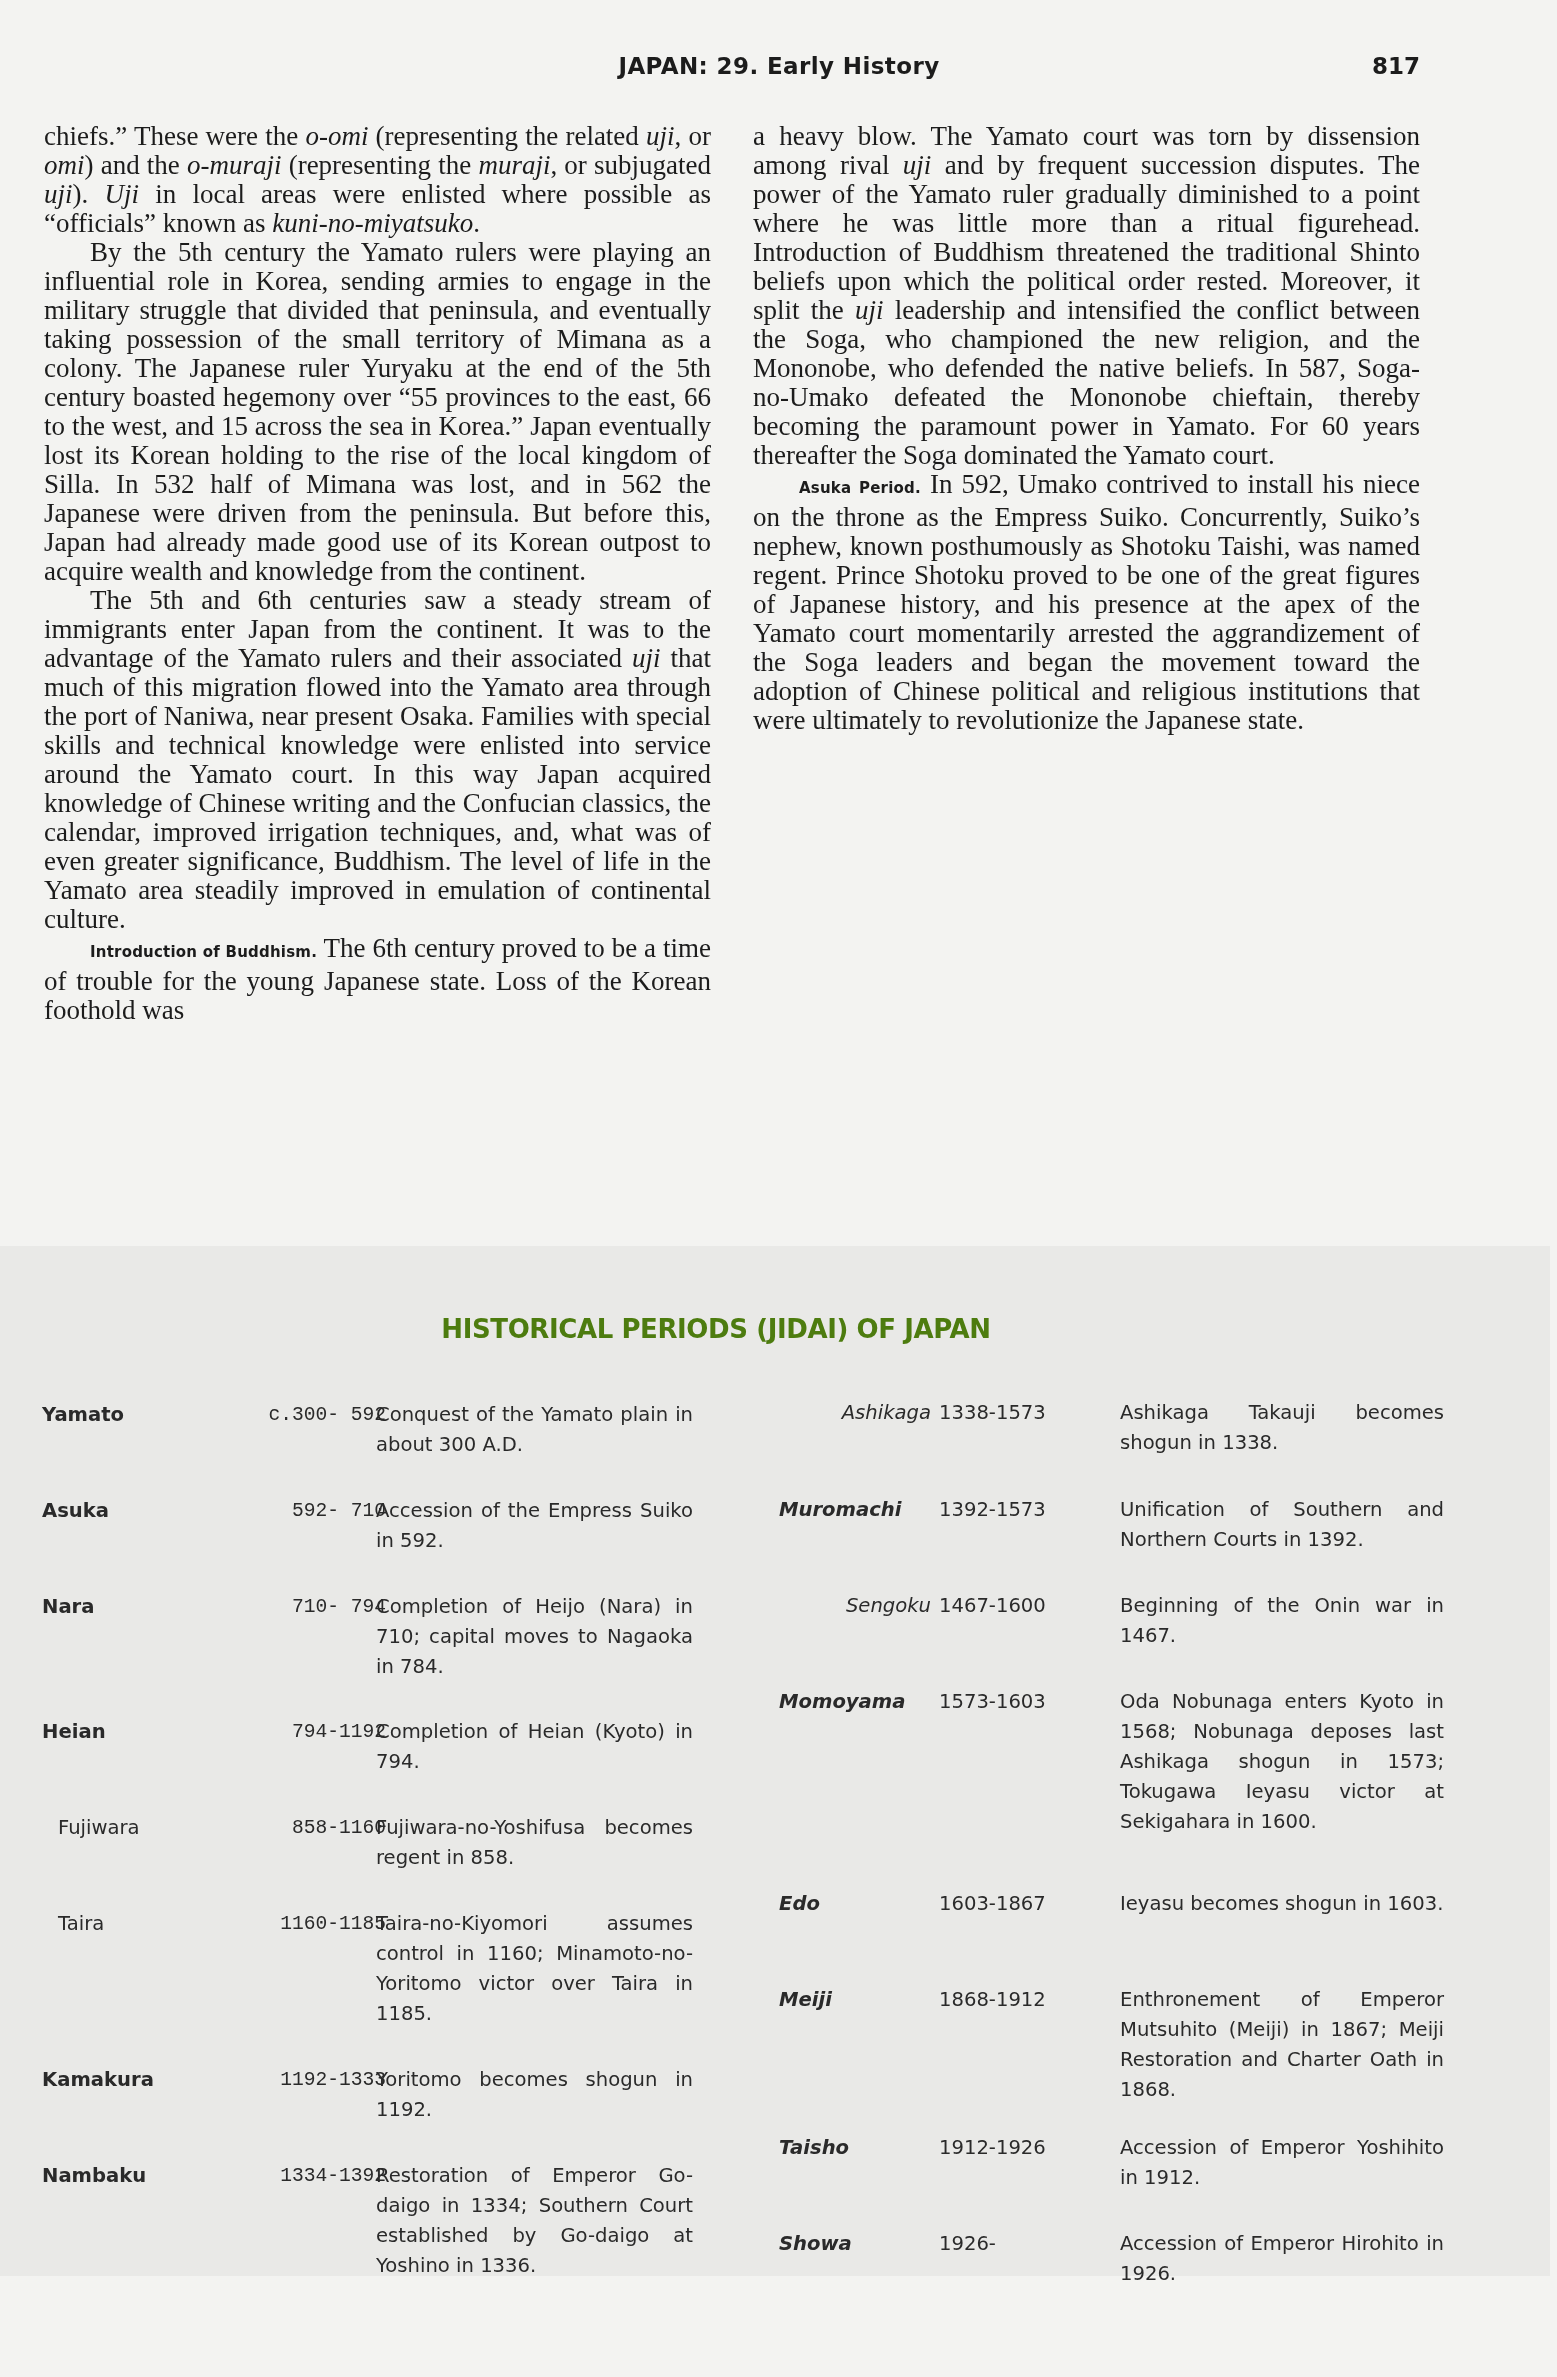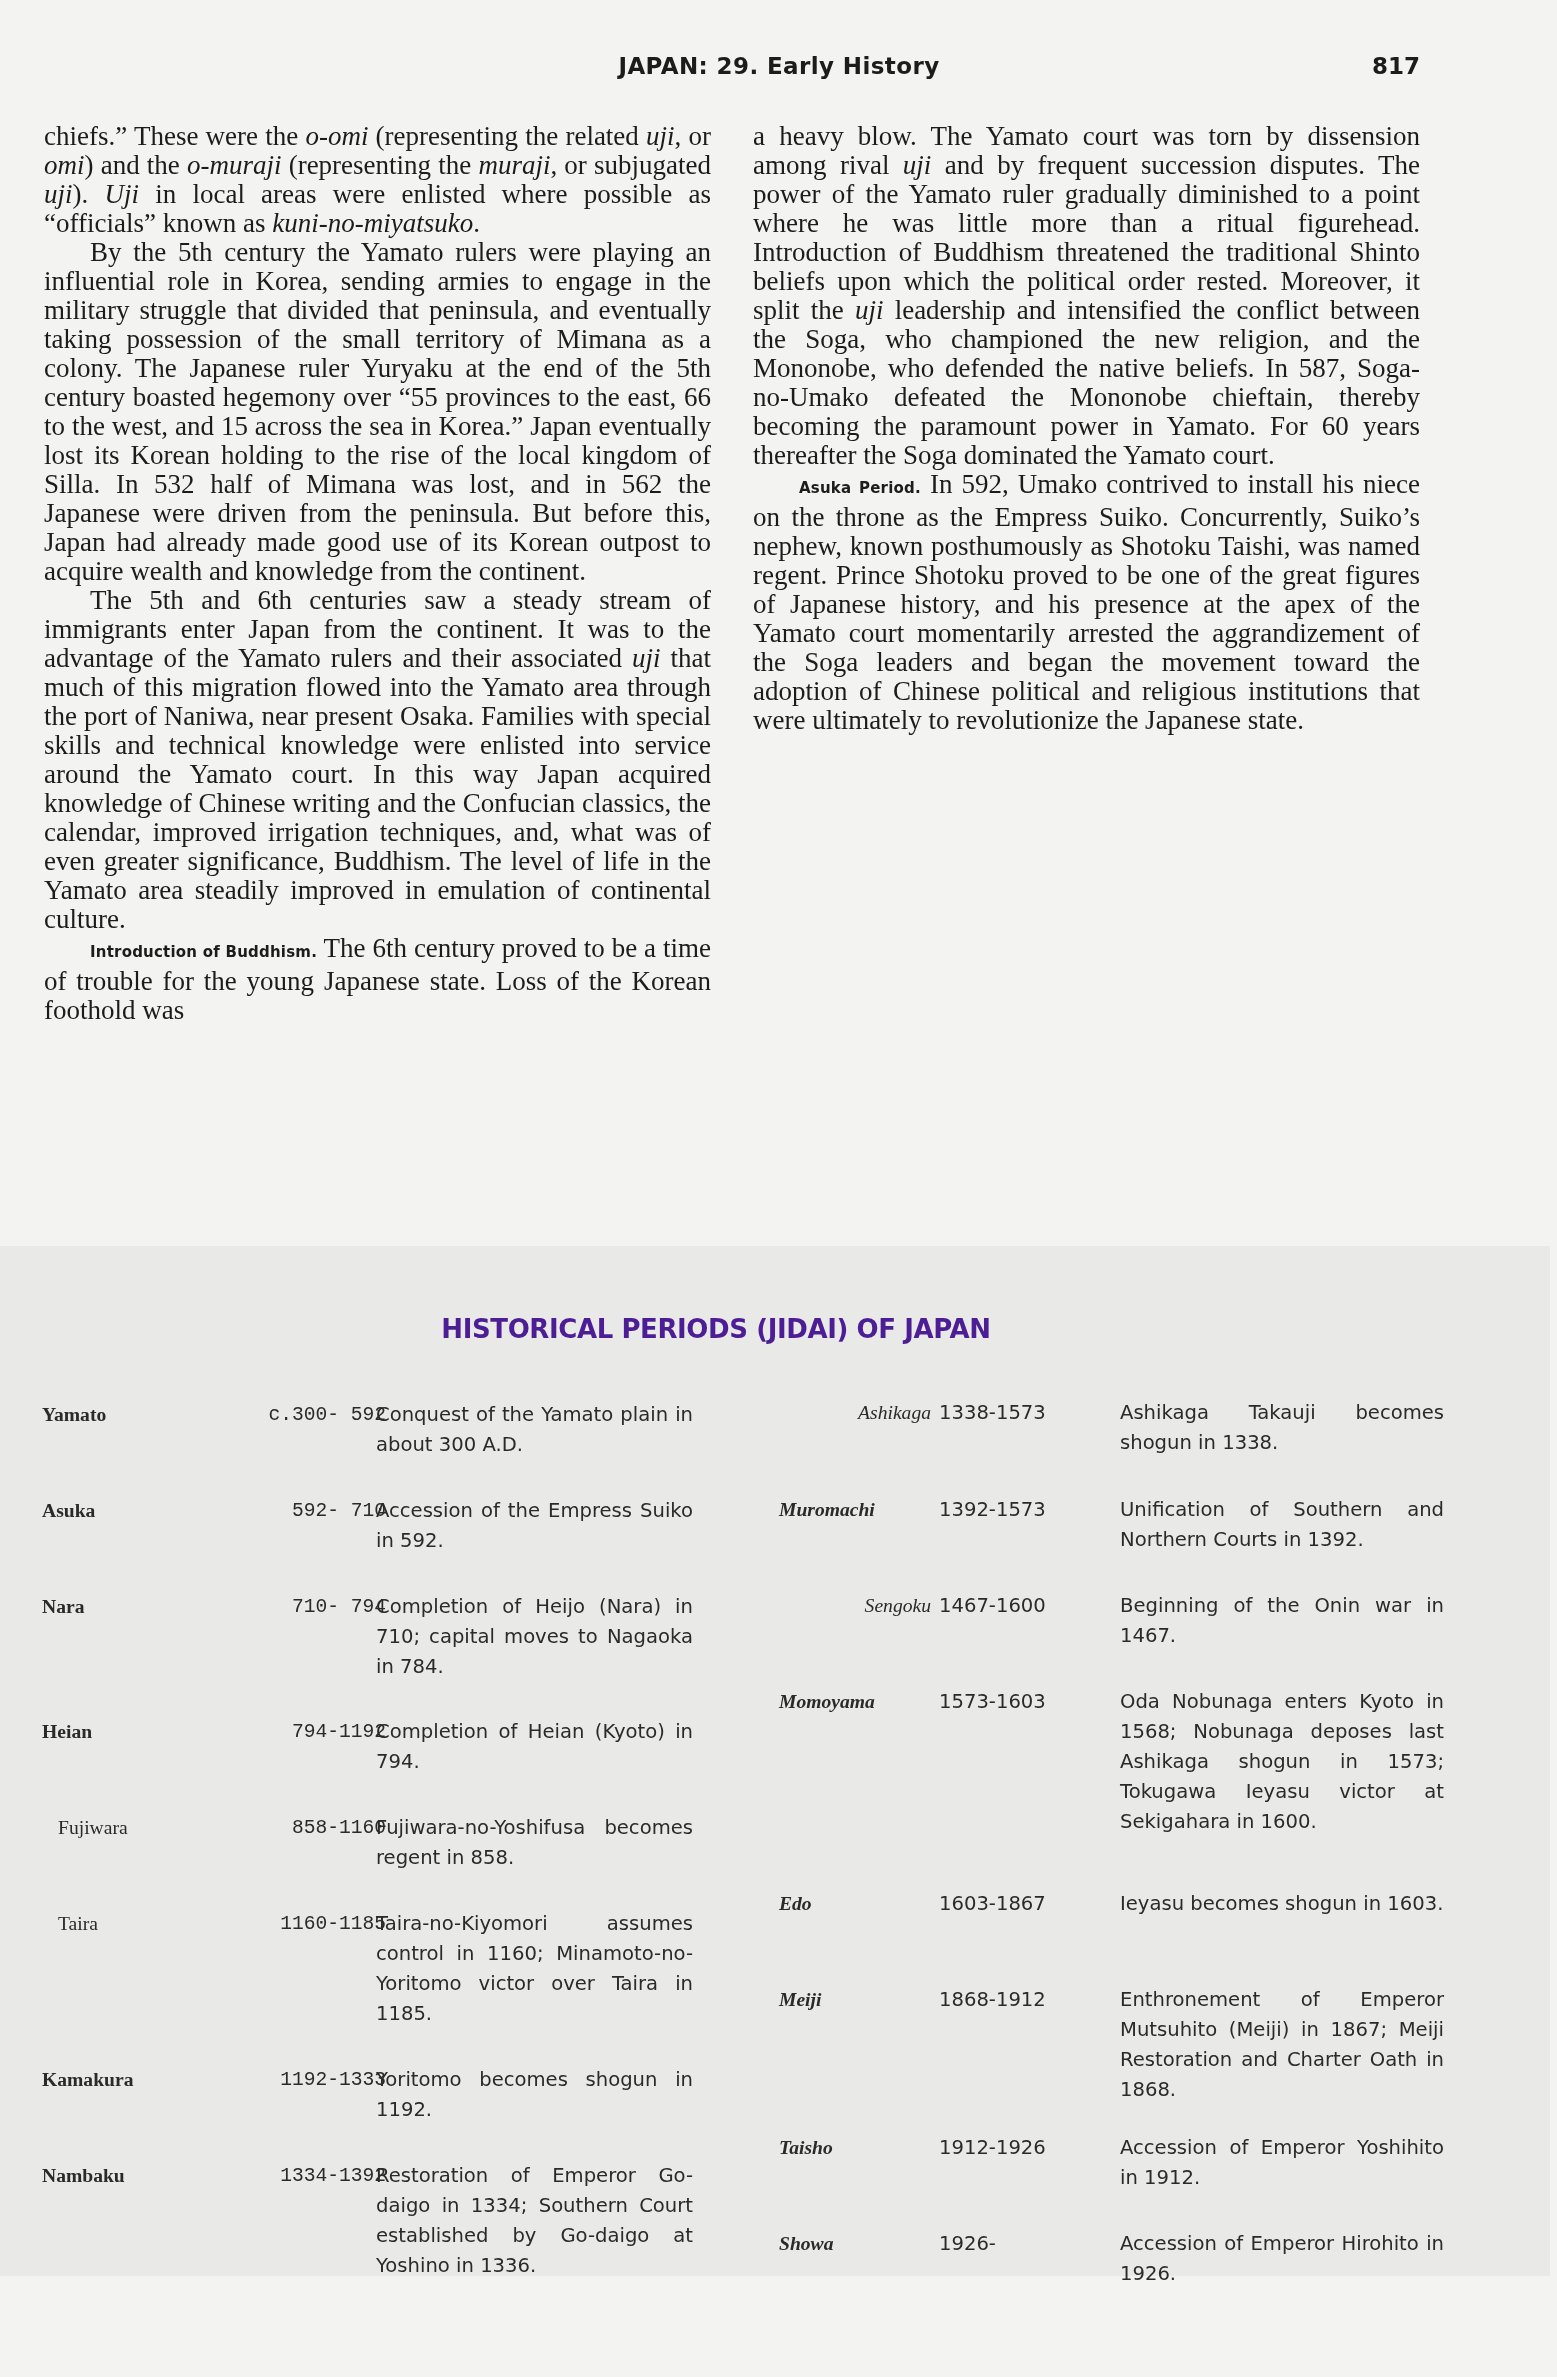--- a/index.html
+++ b/index.html
@@ -28,28 +28,28 @@
   }
   .col i { font-style: italic; }
 
   .table-panel {
     position: absolute; left: 0; top: 1246px; width: 1550px; height: 1030px;
     background: #e9e9e7;
   }
   .table-title {
     position: absolute; top: 1314px; left: 0; width: 1432px; text-align: center;
     font-family: "DejaVu Sans", sans-serif; font-weight: bold; font-size: 26px; letter-spacing: -0.4px;
-    color: #4c1d95;
+    color: #4d7c0f;
   }
   .ptable {
     position: absolute; font-family: "DejaVu Sans", sans-serif; font-size: 19.6px; line-height: 30px;
     color: #2a2a2a;
   }
   .ptable .row { position: relative; }
-  .ptable .name { position: absolute; font-weight: bold; font-family: Liberation Serif, serif; }
+  .ptable .name { position: absolute; font-weight: bold; }
   .ptable .dates { position: absolute; text-align: right; }
   .ptable .desc { position: absolute; text-align: justify; }
   .ptable.left { left: 0; top: 1400px; width: 779px; }
   .ptable.left .name { left: 42px; }
   .ptable.left .name.sub { left: 58px; font-weight: normal; }
   .ptable.left .dates { left: 200px; width: 186px; font-family: Liberation Mono, monospace; }
   .ptable.left .desc { left: 376px; width: 317px; }
   .ptable.right { left: 779px; top: 1400px; width: 779px; }
   .ptable.right .name { left: 0; width: 152px; }
   .ptable.right .name.sub { text-align: right; font-weight: normal; font-style: italic; }

